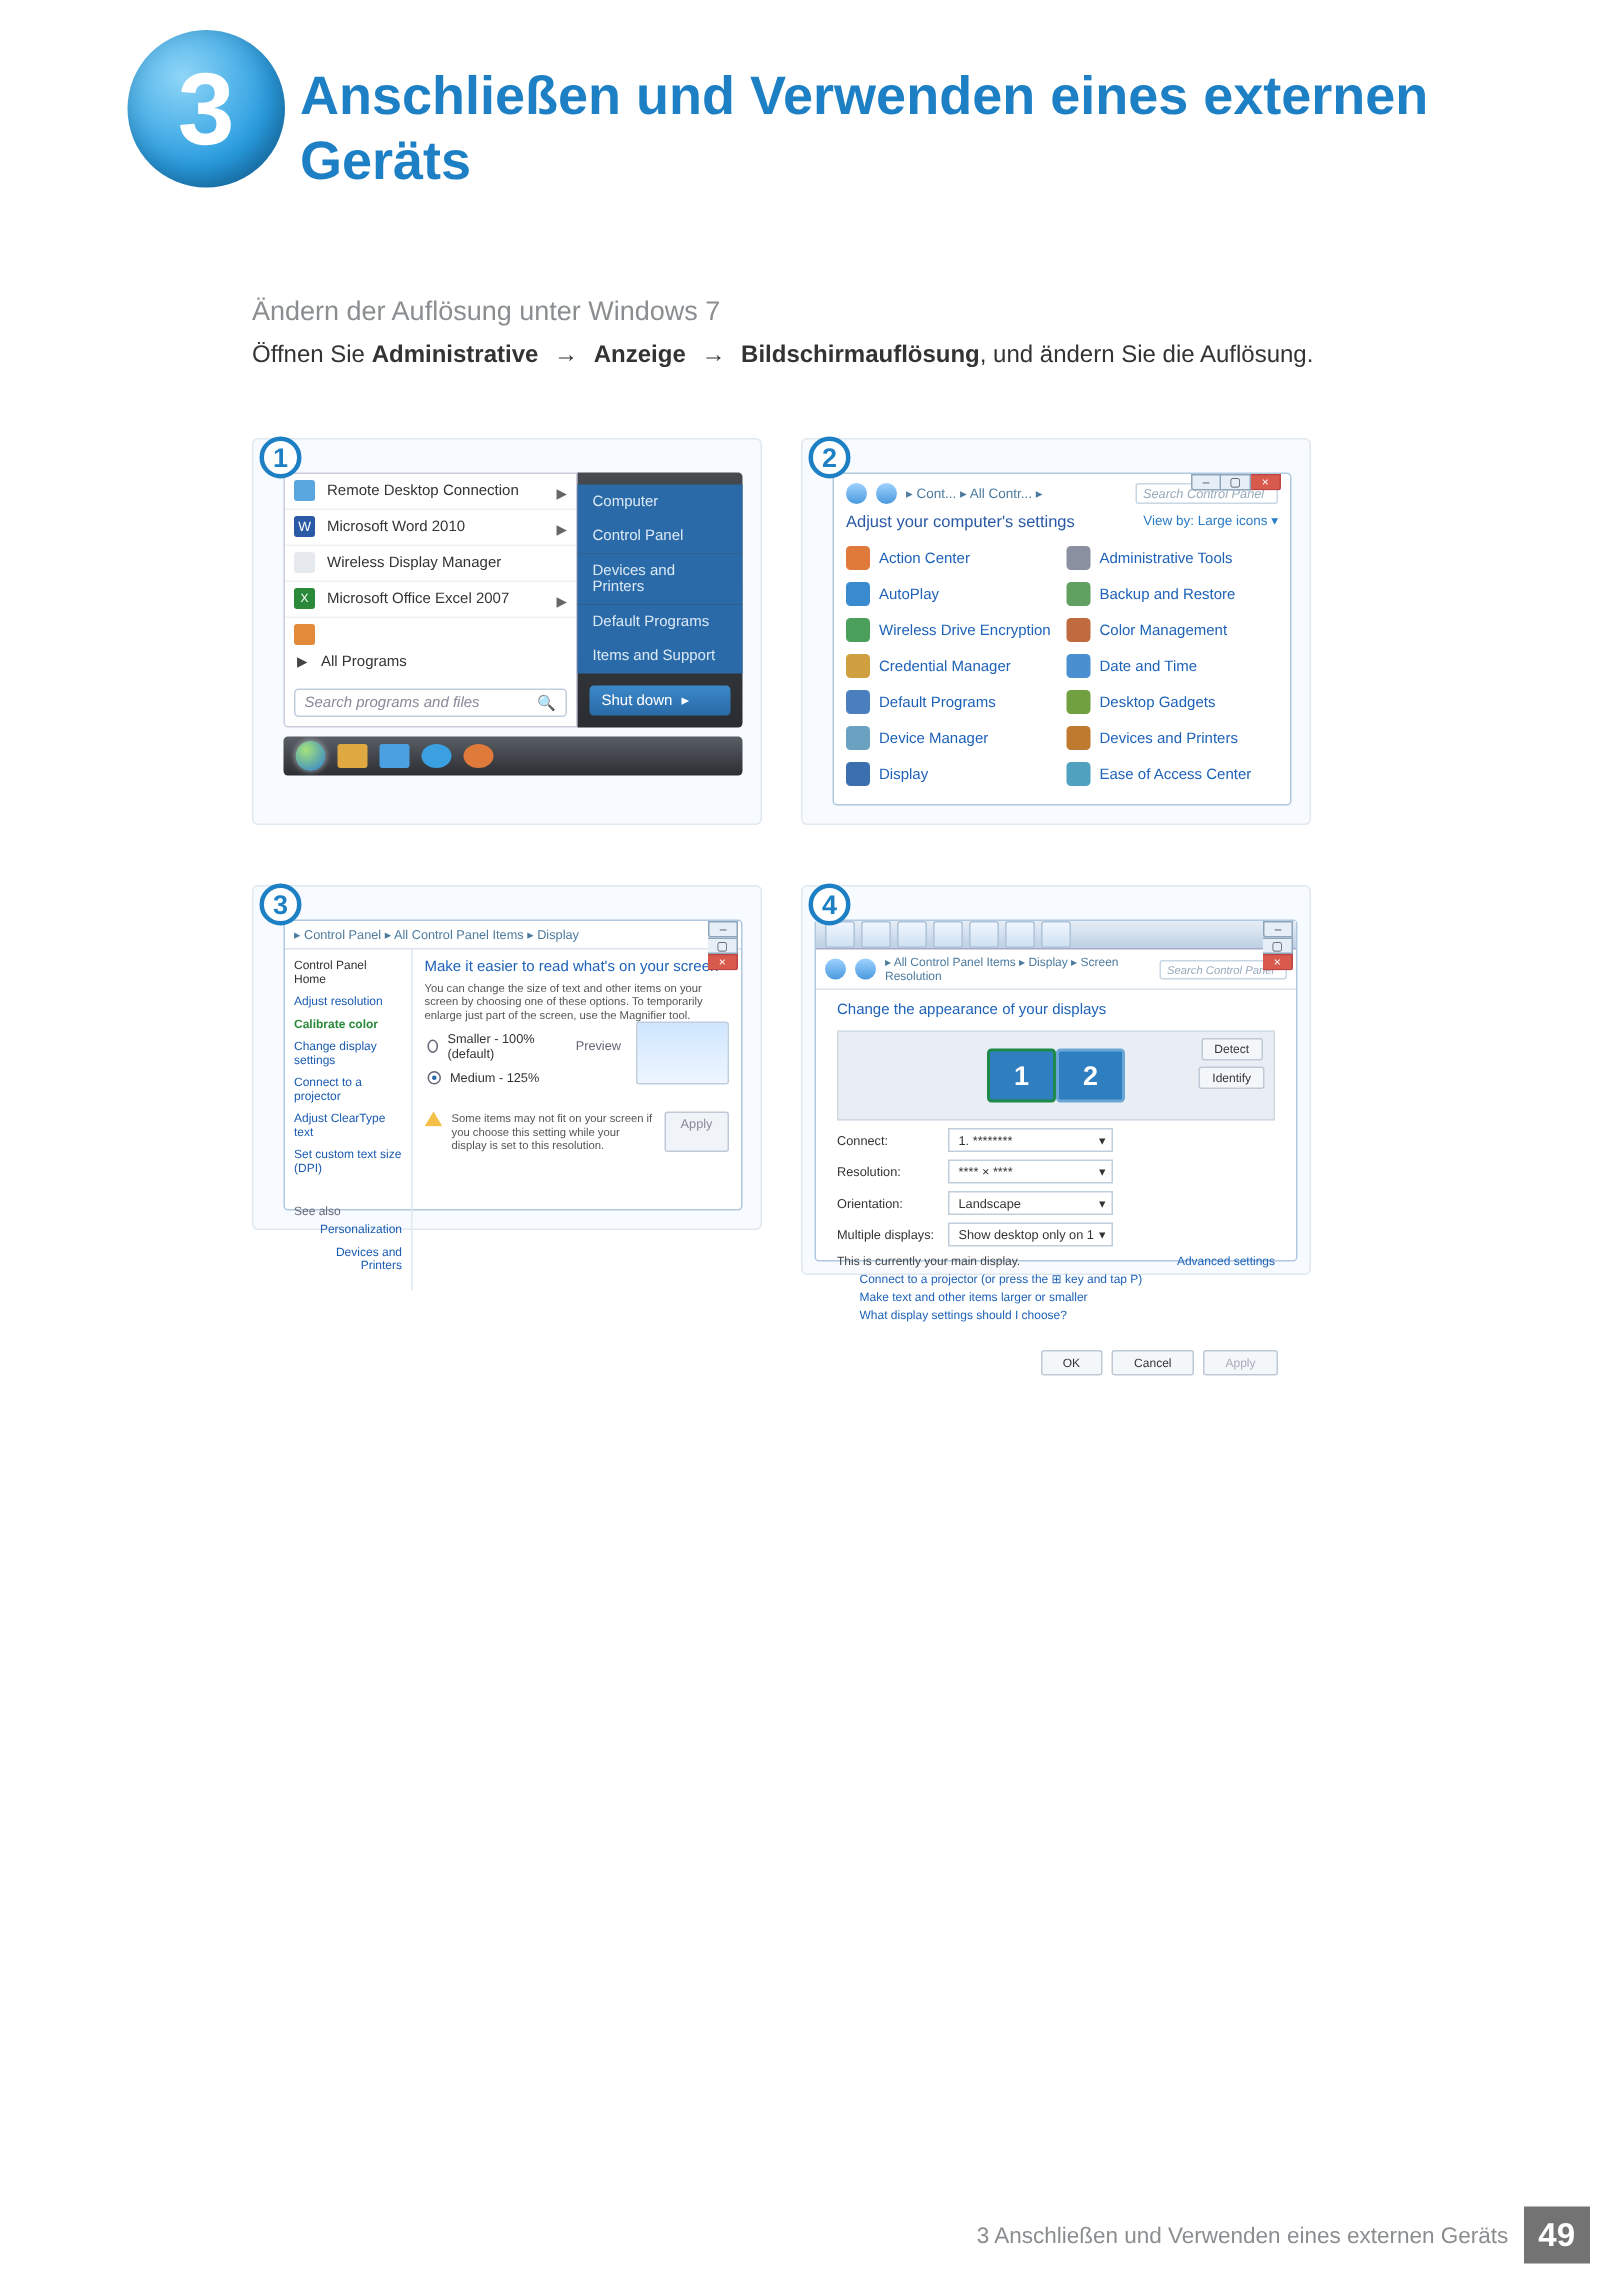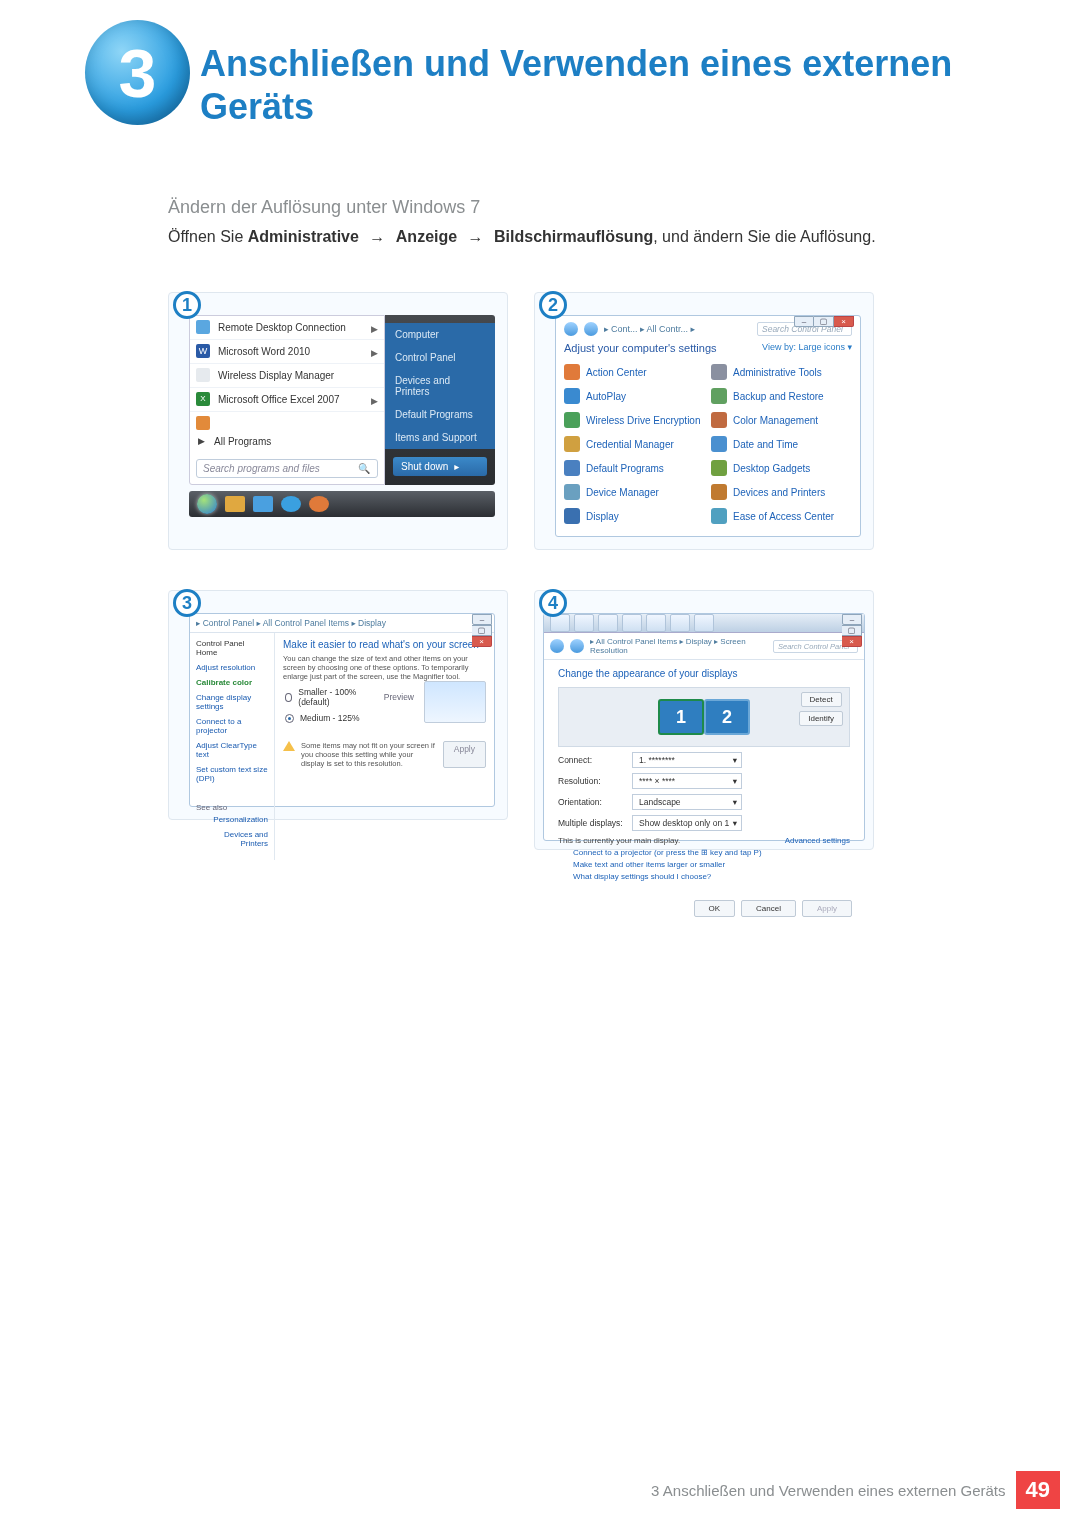--- a/index.html
+++ b/index.html
@@ -178,21 +178,21 @@
     position: absolute;
     bottom: 18px;
     right: 20px;
     display: flex;
     align-items: center;
     gap: 0;
     font-size: 15px;
     color: #8a8e90;
   }
   .page-footer .pagebox {
-    background: #ef4444;
+    background: #737373;
     color: #fff;
     padding: 6px 10px;
     font-size: 22px;
     font-weight: bold;
     margin-left: 10px;
   }
 </style>
 </head>
 <body>
 

